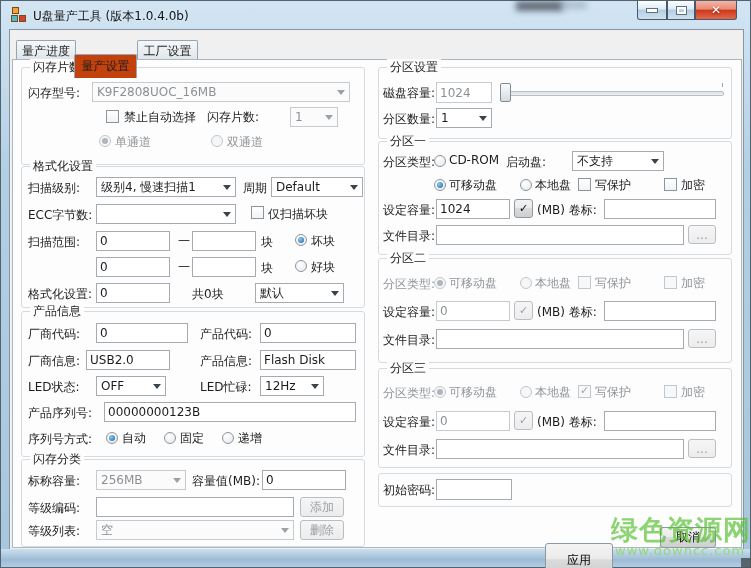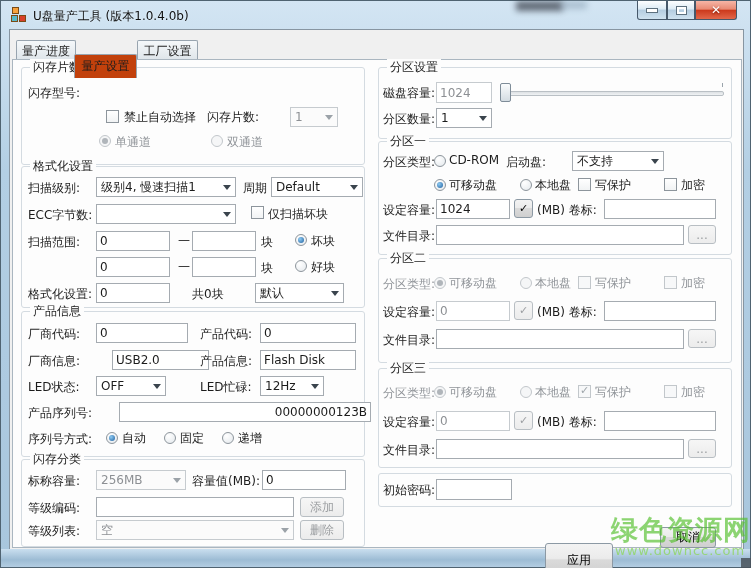--- a/index.html
+++ b/index.html
@@ -108,20 +108,24 @@
       </div>
     <div class="tab" style="left:127px;width:59px">
         <span>工厂设置</span>
       </div>
 
     <div class="page">
 
       <div class="g" style="left:8px;top:7px;width:342px;height:96px">
         <span class="gt">闪存片数</span>
         <span class="l" style="left:6px;top:17px">闪存型号:</span>
+        <div class="c dis" style="left:70px;top:14px;width:258px">
+            <span>K9F2808UOC_16MB</span>
+            <span class="arr"></span>
+          </div>
         <span class="k" style="left:84px;top:42px"></span>
         <span class="l" style="left:102px;top:41px">禁止自动选择</span>
         <span class="l" style="left:185px;top:41px">闪存片数:</span>
         <div class="c dis" style="left:268px;top:39px;width:48px">
             <span>1</span>
             <span class="arr"></span>
           </div>
         <span class="r dis sel" style="left:77px;top:67px"></span>
         <span class="l d" style="left:93px;top:66px">单通道</span>
         <span class="r dis" style="left:189px;top:67px"></span>
@@ -168,35 +172,35 @@
           </div>
       </div>
 
       <div class="g" style="left:8px;top:251px;width:342px;height:144px">
         <span class="gt">产品信息</span>
         <span class="l" style="left:6px;top:14px">厂商代码:</span>
         <input class="i" style="left: 74px; top: 11px; width: 92px;" value="0">
         <span class="l" style="left:178px;top:14px">产品代码:</span>
         <input class="i" style="left: 238px; top: 11px; width: 96px;" value="0">
         <span class="l" style="left:6px;top:41px">厂商信息:</span>
-        <input class="i" style="left: 90px; top: 38px; width: 97px;" value="USB2.0">
+        <input class="i" style="left: 64px; top: 38px; width: 84px;" value="USB2.0">
         <span class="l" style="left:178px;top:41px">产品信息:</span>
         <input class="i" style="left: 238px; top: 38px; width: 96px;" value="Flash Disk">
         <span class="l" style="left:6px;top:67px">LED状态:</span>
         <div class="c" style="left:74px;top:64px;width:70px">
             <span>OFF</span>
             <span class="arr"></span>
           </div>
         <span class="l" style="left:178px;top:67px">LED忙碌:</span>
         <div class="c" style="left:238px;top:64px;width:64px">
             <span>12Hz</span>
             <span class="arr"></span>
           </div>
         <span class="l" style="left:6px;top:93px">产品序列号:</span>
-        <input class="i" style="left: 97px; top: 90px; width: 252px; text-align: right;" value="00000000123B">
+        <input class="i" style="left: 82px; top: 90px; width: 252px;" value="00000000123B">
         <span class="l" style="left:6px;top:119px">序列号方式:</span>
         <span class="r sel" style="left:84px;top:120px"></span>
         <span class="l" style="left:100px;top:118px">自动</span>
         <span class="r" style="left:142px;top:120px"></span>
         <span class="l" style="left:158px;top:118px">固定</span>
         <span class="r" style="left:200px;top:120px"></span>
         <span class="l" style="left:216px;top:118px">递增</span>
       </div>
 
       <div class="g" style="left:8px;top:399px;width:342px;height:86px">

